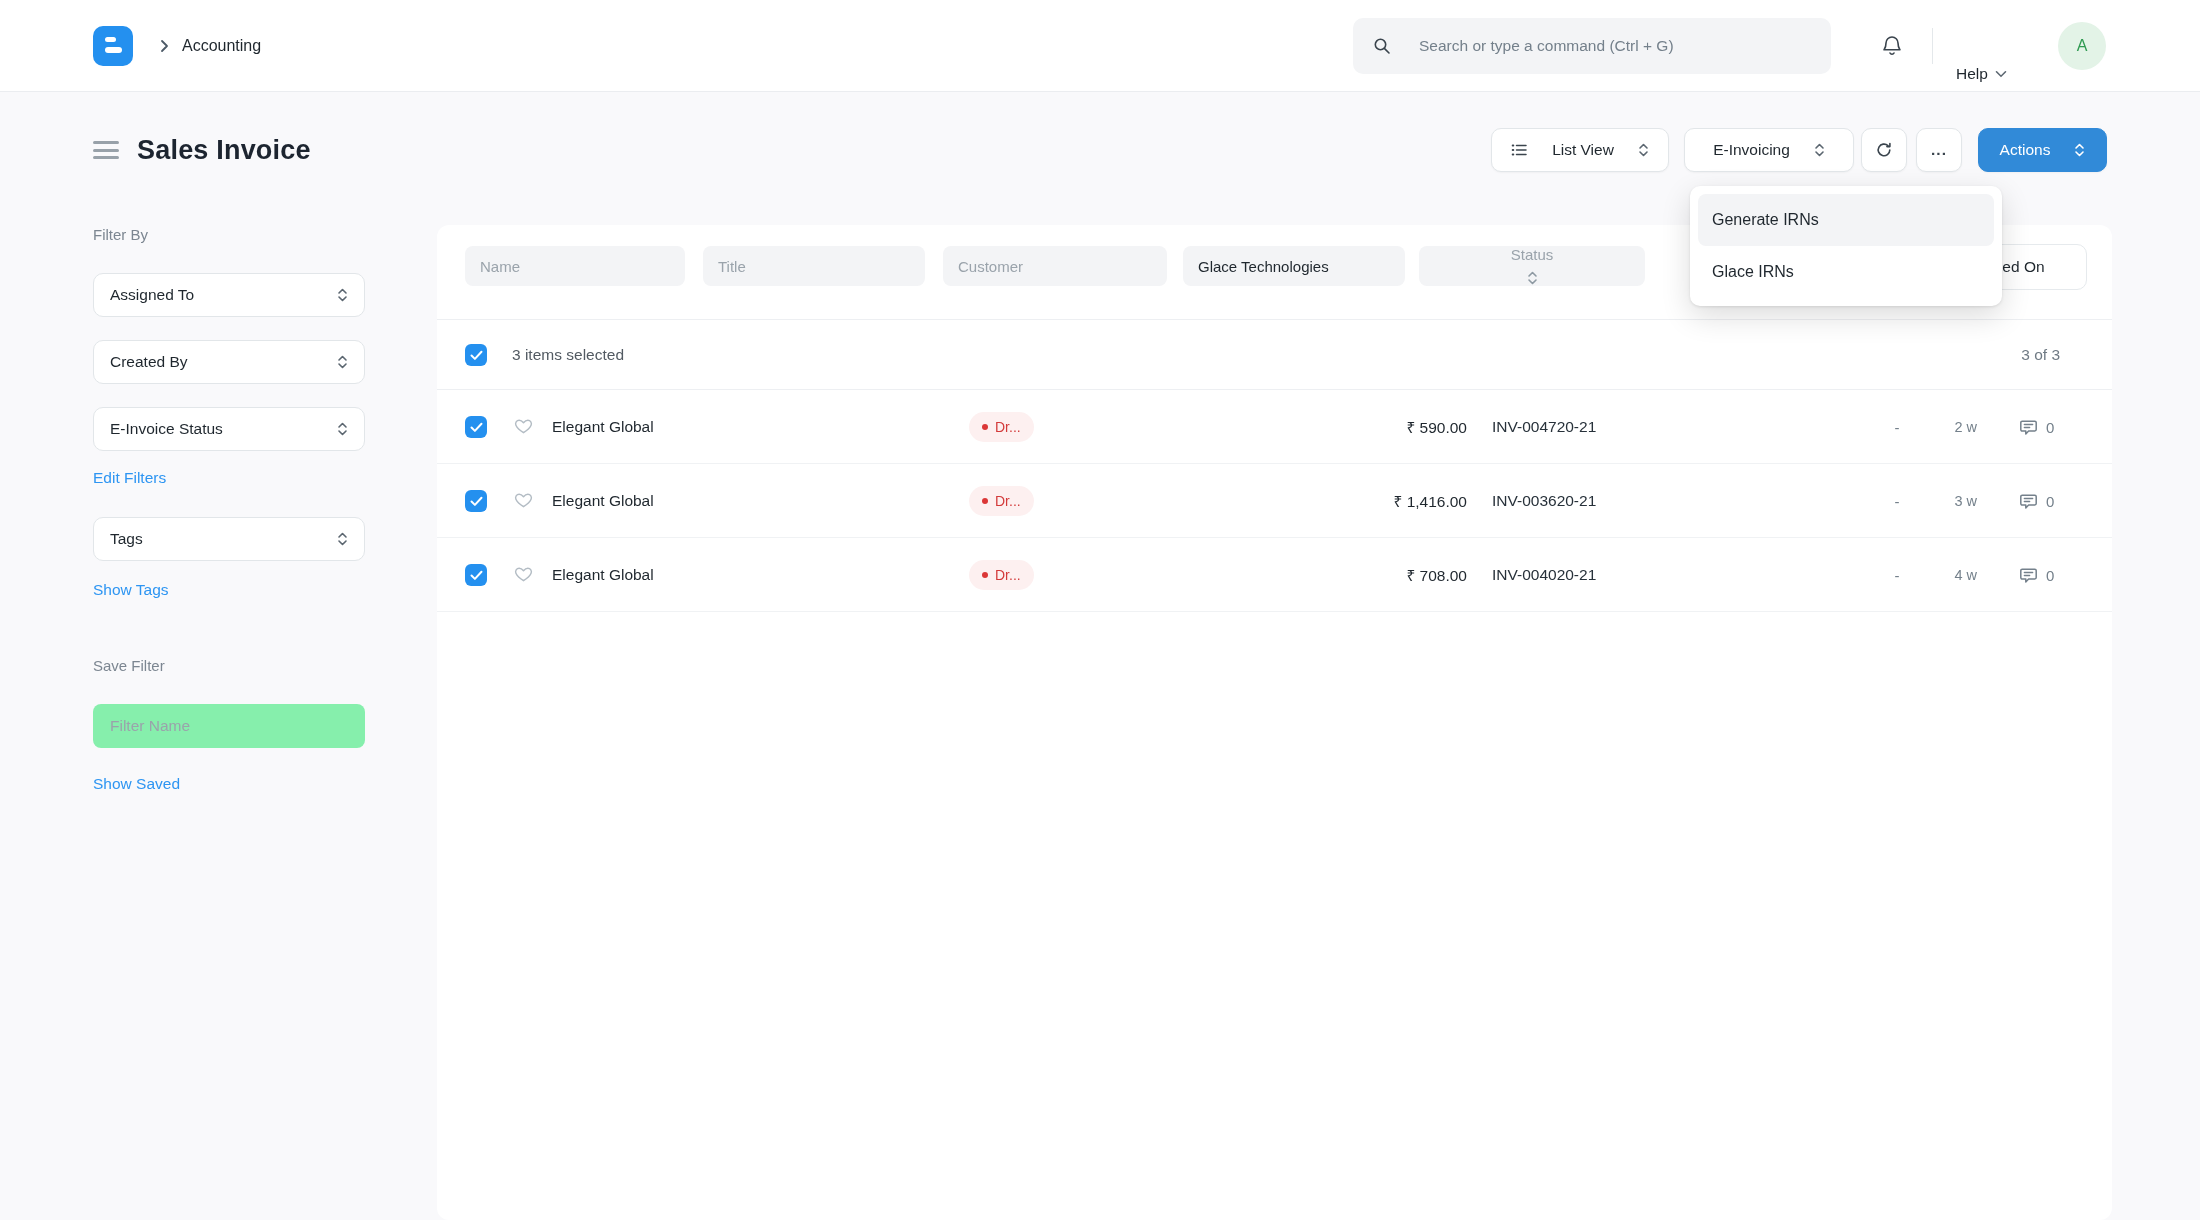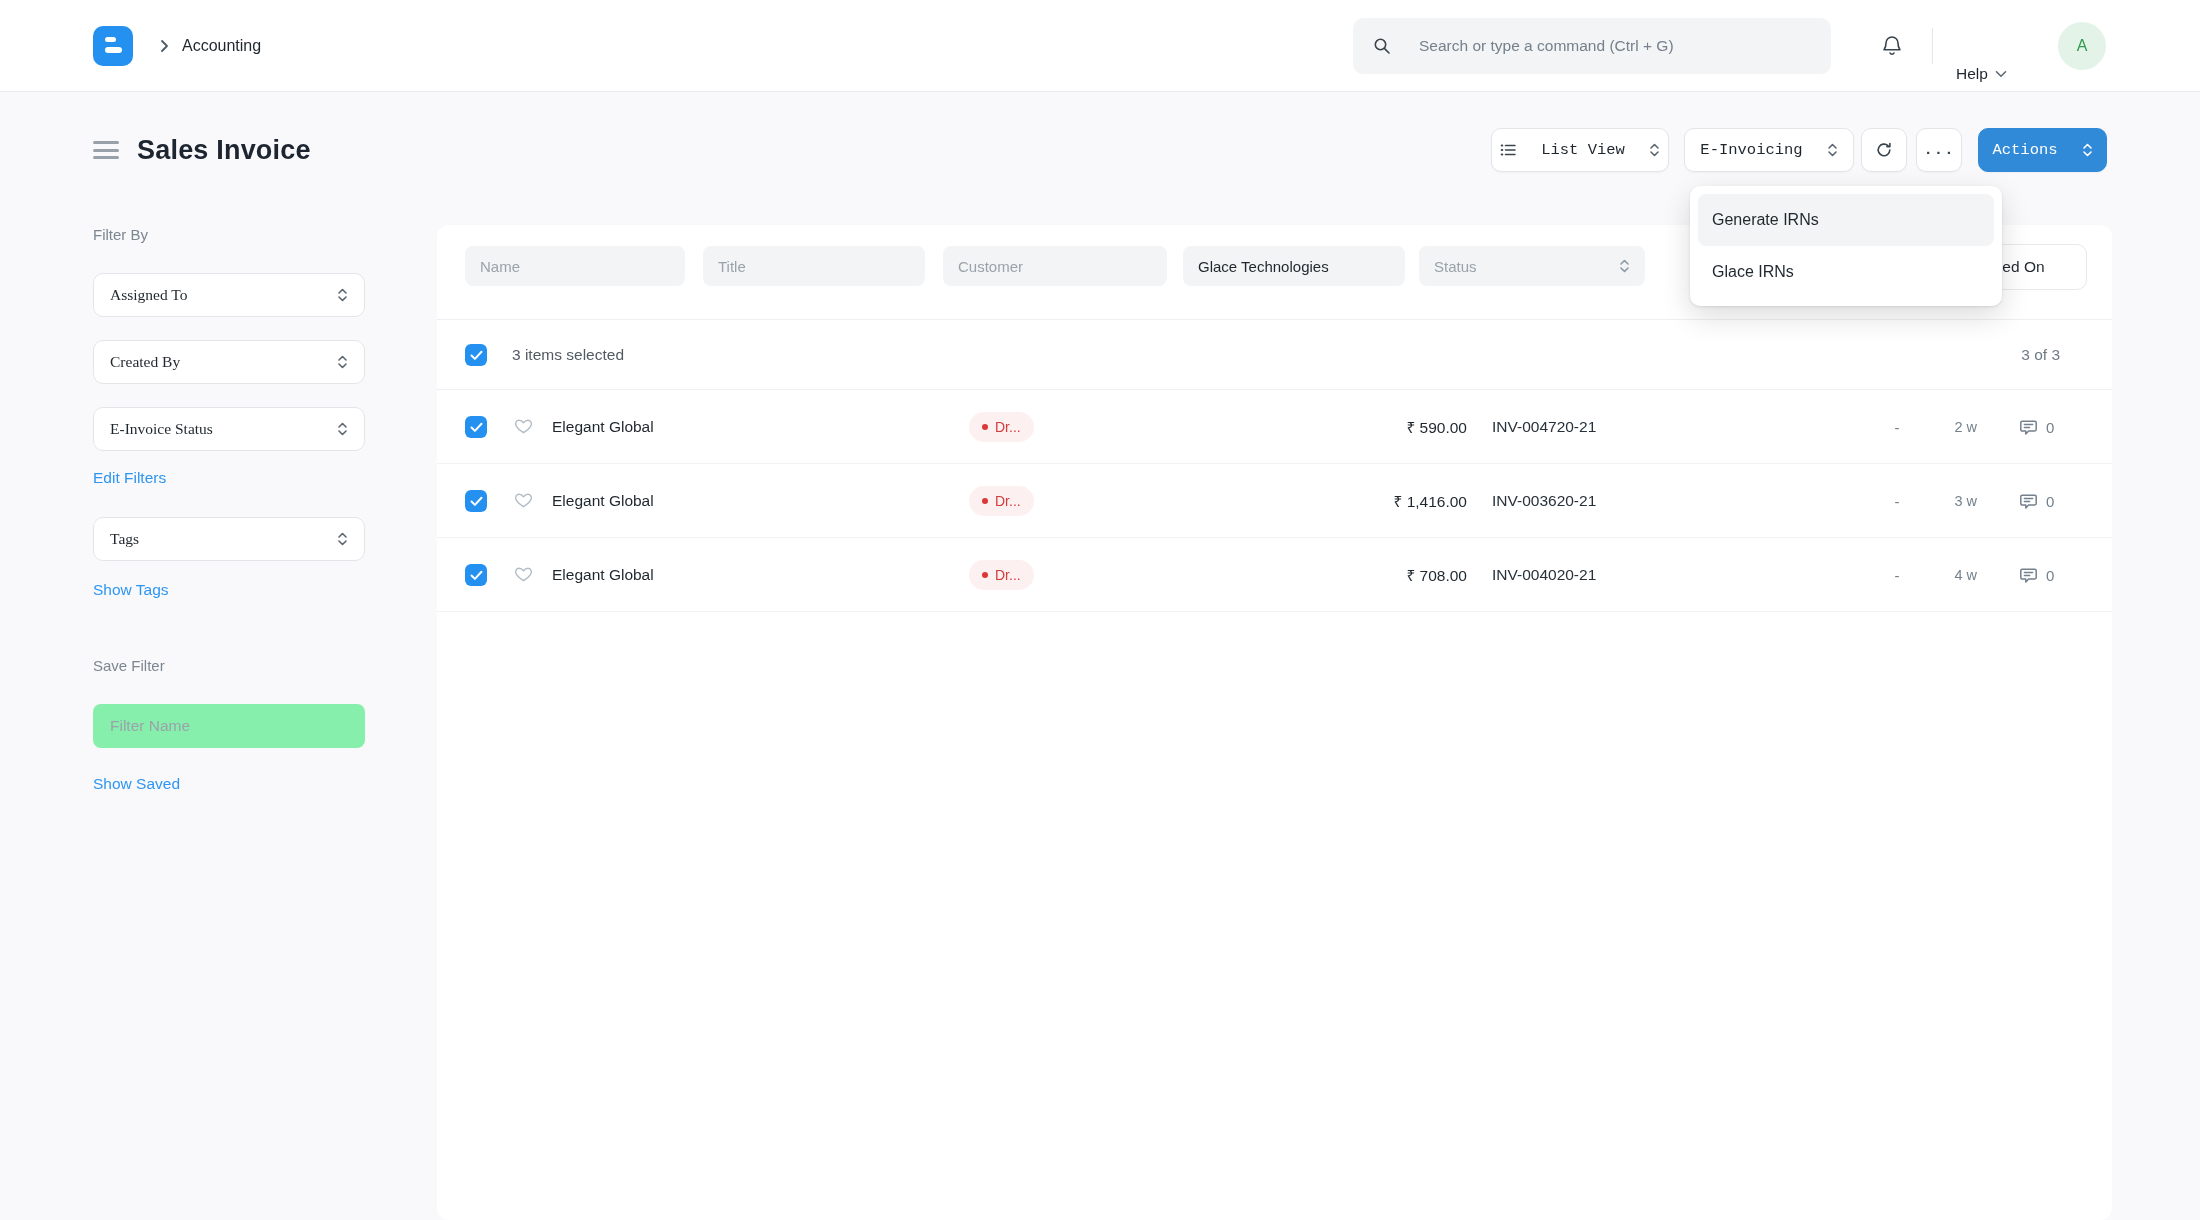--- a/index.html
+++ b/index.html
@@ -18,40 +18,40 @@
   .nav-bell { position:absolute; left:1876px; top:30px; width:32px; height:32px; color:#3A444D; display:flex; align-items:center; justify-content:center; cursor:pointer; }
   .nav-divider { position:absolute; left:1932px; top:28px; width:1px; height:36px; background:#E4E8EB; }
   .help { position:absolute; left:1956px; top:0; height:92px; display:flex; align-items:center; gap:7px; font-size:15.5px; color:#1F272E; cursor:pointer;margin-top:28px; }
   .avatar { position:absolute; left:2058px; top:22px; width:48px; height:48px; border-radius:50%; background:#E3F3E7; color:#2F9A51; display:flex; align-items:center; justify-content:center; font-size:16px; font-weight:500; cursor:pointer; }
 
   
   .burger { position:absolute; left:93px; top:139px; width:26px; height:22px; cursor:pointer; display:flex; flex-direction:column; justify-content:space-between; padding:2px 0; }
   .burger i { display:block; height:3px; border-radius:2px; background:#98A1A9; }
   .page-title { position:absolute; left:137px; top:128px; height:44px; display:flex; align-items:center; font-size:27px; font-weight:700; color:#1D2530; letter-spacing:.2px; }
 
-  .btn { position:absolute; top:128px; height:44px; background:#fff; border:1px solid #E2E6E9; border-radius:10px; display:flex; align-items:center; justify-content:center; gap:24px; font-size:15.5px; color:#1F272E; cursor:pointer; box-shadow:0 1px 2px rgba(0,0,0,.04);font-family:Liberation Mono, monospace; }
+  .btn { position:absolute; top:128px; height:44px; background:#fff; border:1px solid #E2E6E9; border-radius:10px; display:flex; align-items:center; justify-content:center; gap:24px; font-size:15.5px; color:#1F272E; cursor:pointer; box-shadow:0 1px 2px rgba(0,0,0,.04); }
   .btn-listview { left:1491px; width:178px; }
   .btn-einvoicing { left:1684px; width:170px; }
   .btn-refresh { left:1861px; width:46px; }
   .btn-more { left:1916px; width:46px; font-weight:700; letter-spacing:1px; color:#3A444D; }
   .btn-actions { left:1978px; width:129px; background:#318AD8; border-color:#318AD8; color:#fff; font-weight:500; }
   .updown { color:#5B6670; }
   .btn-actions .updown { color:#fff; }
 
   
   .dropdown { position:absolute; left:1690px; top:186px; width:312px; background:#fff; border-radius:10px; box-shadow:0 1px 3px rgba(0,0,0,.10), 0 10px 30px rgba(0,0,0,.14); padding:8px; z-index:40; }
   .dropdown .item { height:52px; display:flex; align-items:center; padding:0 14px; font-size:16px; color:#1F272E; border-radius:8px; cursor:pointer; }
   .dropdown .item.active { background:#F3F4F6; }
 
   
   .sort-btn { position:absolute; left:1885px; top:244px; width:202px; height:46px; background:#fff; border:1px solid #E6EAED; border-radius:10px; display:flex; align-items:center; justify-content:center; font-size:15.5px; color:#1F272E; cursor:pointer; z-index:20; white-space:nowrap; overflow:hidden; }
 
   
   .side-label { position:absolute; left:93px; font-size:15px; color:#7C8691; font-weight:500; }
-  .side-select { position:absolute; left:93px; width:272px; height:44px; background:#fff; border:1px solid #E2E6E9; border-radius:10px; display:flex; align-items:center; justify-content:space-between; padding:0 16px; font-size:15.5px; color:#1F272E; cursor:pointer;font-family:Liberation Serif, serif; }
+  .side-select { position:absolute; left:93px; width:272px; height:44px; background:#fff; border:1px solid #E2E6E9; border-radius:10px; display:flex; align-items:center; justify-content:space-between; padding:0 16px; font-size:15.5px; color:#1F272E; cursor:pointer; }
   .side-link { position:absolute; left:93px; font-size:15.5px; color:#2D95F2; cursor:pointer; }
   .side-input { position:absolute; left:93px; width:272px; height:44px; background:#86efac; border:none; border-radius:8px; padding:0 17px; font-size:15.5px; color:#1F272E; font-family:"Liberation Sans", sans-serif; }
   .side-input::placeholder { color:#9AA3AB; }
 
   
   .card { position:absolute; left:437px; top:225px; width:1675px; height:995px; background:#fff; border-radius:12px; z-index:10; }
   .filter-row { position:absolute; left:0; top:0; width:100%; height:95px; border-bottom:1px solid #EDEFF2; }
   .f-input { position:absolute; top:21px; height:40px; background:#F3F4F6; border:none; border-radius:8px; padding:0 15px; font-size:15px; color:#1F272E; font-family:"Liberation Sans", sans-serif; white-space:nowrap; overflow:hidden; }
   .f-input::placeholder { color:#9AA3AB; }
   .f-select { position:absolute; top:21px; height:40px; background:#F3F4F6; border-radius:8px; display:flex; align-items:center; justify-content:space-between; padding:0 15px; font-size:15px; color:#9AA3AB; cursor:pointer; }
@@ -213,21 +213,21 @@
 <input class="side-input" style="top: 704px;" placeholder="Filter Name">
 <div class="side-link" style="top:775px;">Show Saved</div>
 
 <div class="card">
 
   <div class="filter-row">
     <input class="f-input" style="left: 28px; width: 220px;" placeholder="Name">
     <input class="f-input" style="left: 266px; width: 222px;" placeholder="Title">
     <input class="f-input" style="left: 506px; width: 224px;" placeholder="Customer">
     <input class="f-input" style="left: 746px; width: 222px; color: rgb(31, 39, 46);" value="Glace Technologies">
-    <div class="f-select" style="left:982px; width:226px;">
+    <div class="f-select" style="left:982px; width:226px;flex-direction:column;">
       <span>Status</span>
       <svg class="updown" width="11" height="16" viewBox="0 0 11 16" fill="none" stroke="#8D99A2" stroke-width="1.6" stroke-linecap="round" stroke-linejoin="round">
           <path d="M2 6l3.5-3.5L9 6"></path>
           <path d="M2 10l3.5 3.5L9 10"></path>
         </svg>
     </div>
   </div>
 
   <div class="select-row">
     <div class="checkbox sel-check">

